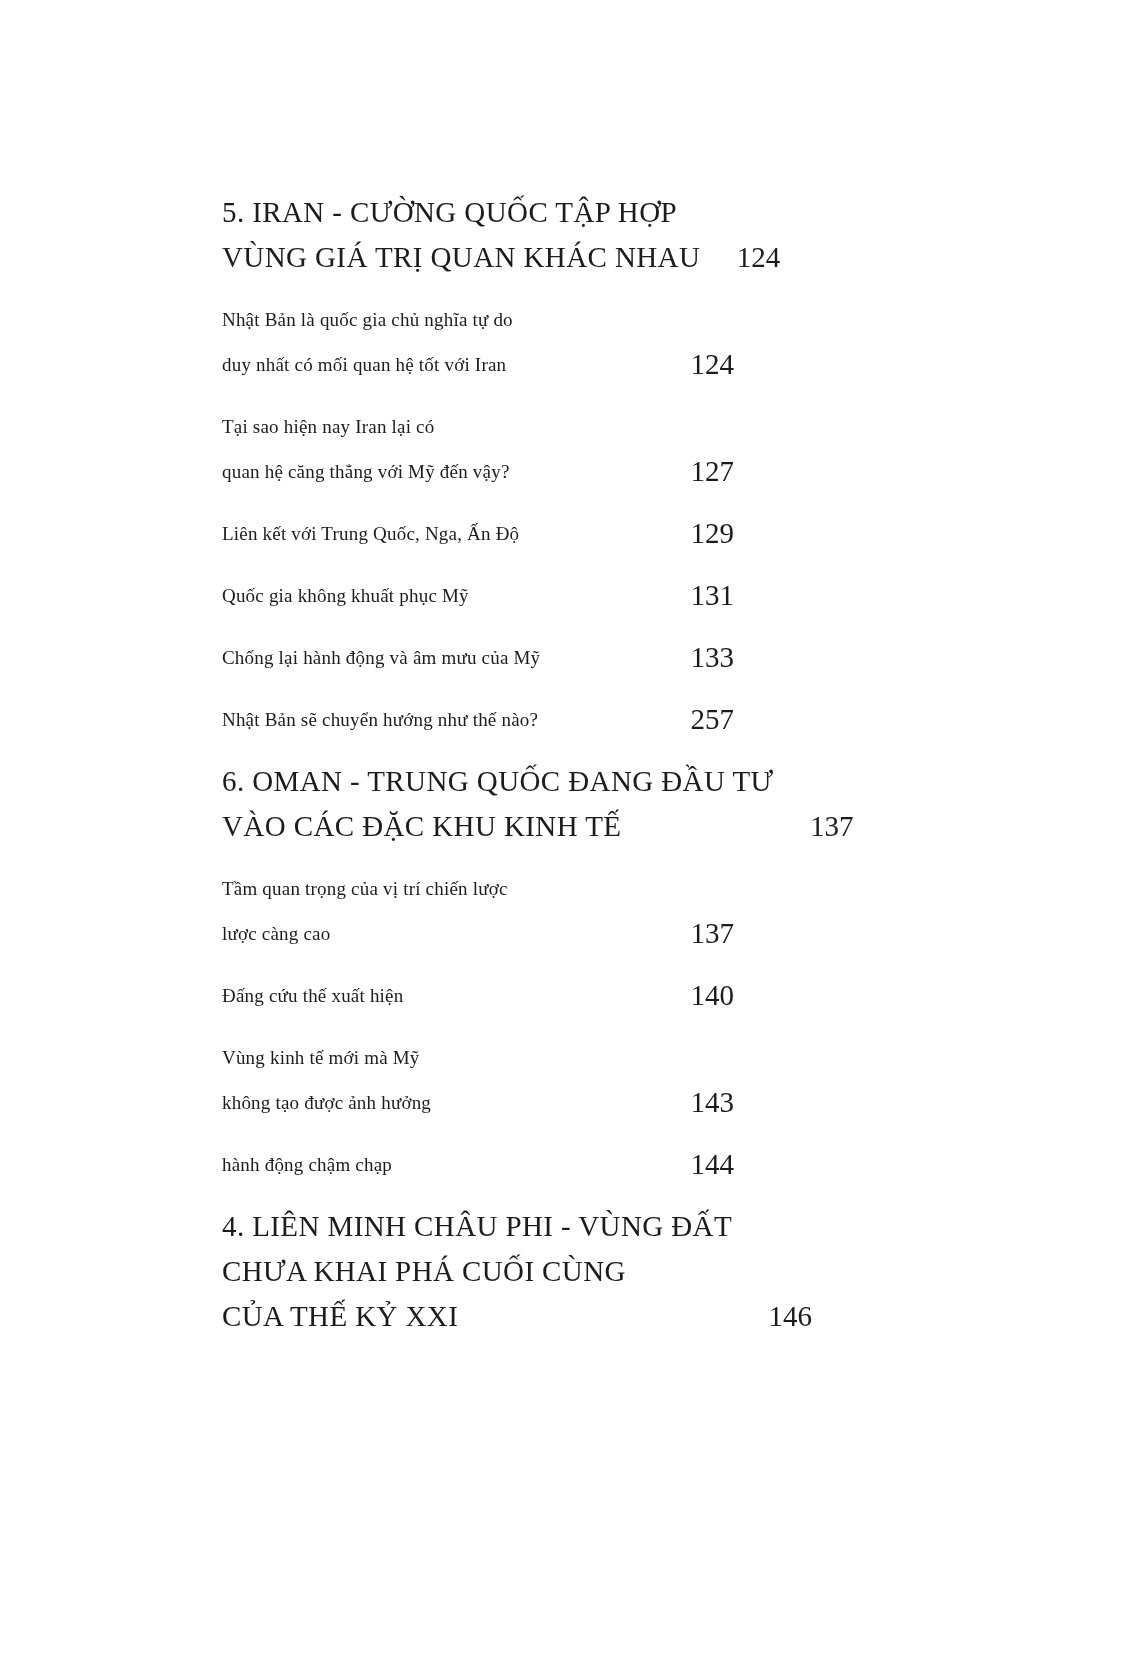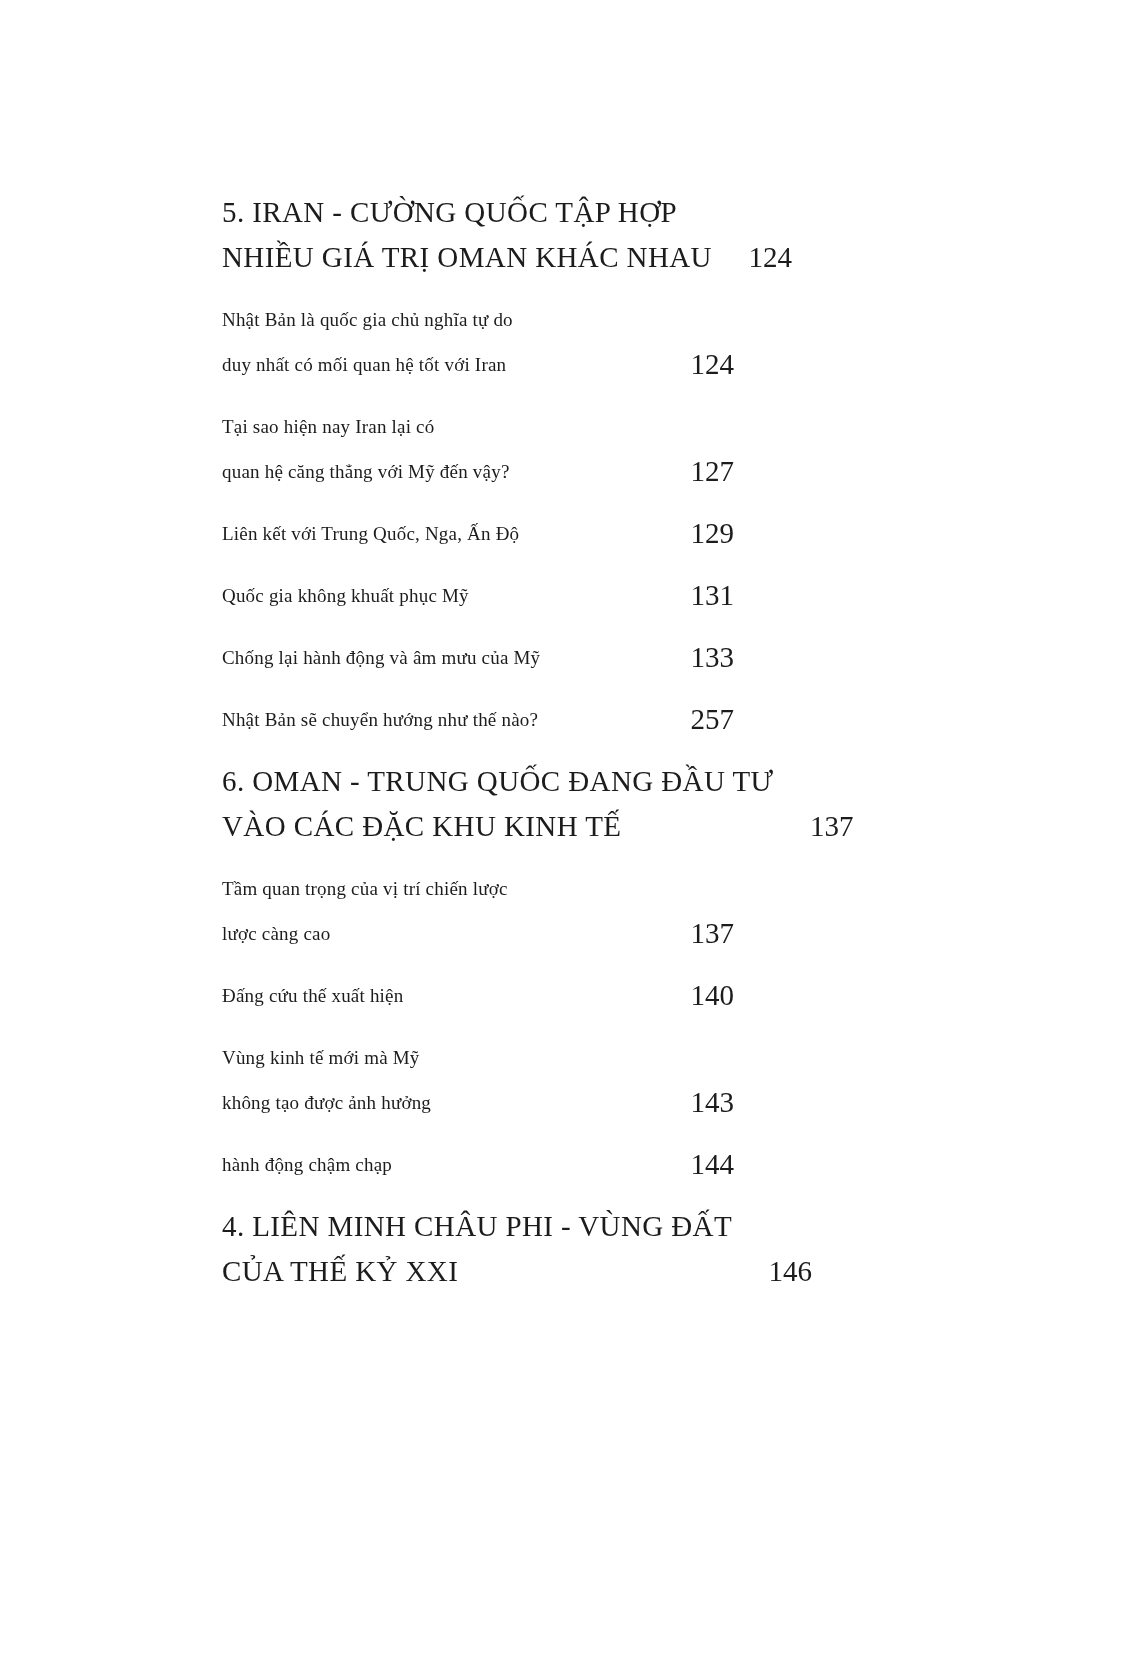--- a/index.html
+++ b/index.html
@@ -53,21 +53,21 @@
   }
 </style>
 </head>
 <body>
 
 <div class="book-page">
   <div class="toc-list">
   <div class="entry section">
     <div class="entry-text">
           <div class="entry-line">5. IRAN - CƯỜNG QUỐC TẬP HỢP</div>
-          <div class="entry-line">NHIỀU GIÁ TRỊ OMAN KHÁC NHAU</div>
+          <div class="entry-line">VÙNG GIÁ TRỊ QUAN KHÁC NHAU</div>
         </div>
     <div class="entry-page">124</div>
   </div>
 
   <div class="entry item">
     <div class="entry-text">
           <div class="entry-line">Nhật Bản là quốc gia chủ nghĩa tự do</div>
           <div class="entry-line">duy nhất có mối quan hệ tốt với Iran</div>
         </div>
     <div class="entry-page">124</div>
@@ -143,18 +143,19 @@
   <div class="entry item">
     <div class="entry-text">
           <div class="entry-line">hành động chậm chạp</div>
         </div>
     <div class="entry-page">144</div>
   </div>
 
   <div class="entry section">
     <div class="entry-text">
           <div class="entry-line">4. LIÊN MINH CHÂU PHI - VÙNG ĐẤT</div>
+          <div class="entry-line">CHƯA KHAI PHÁ CUỐI CÙNG</div>
           <div class="entry-line">CỦA THẾ KỶ XXI</div>
         </div>
     <div class="entry-page">146</div>
   </div>
 </div>
 </div>
 
 </body></html>

